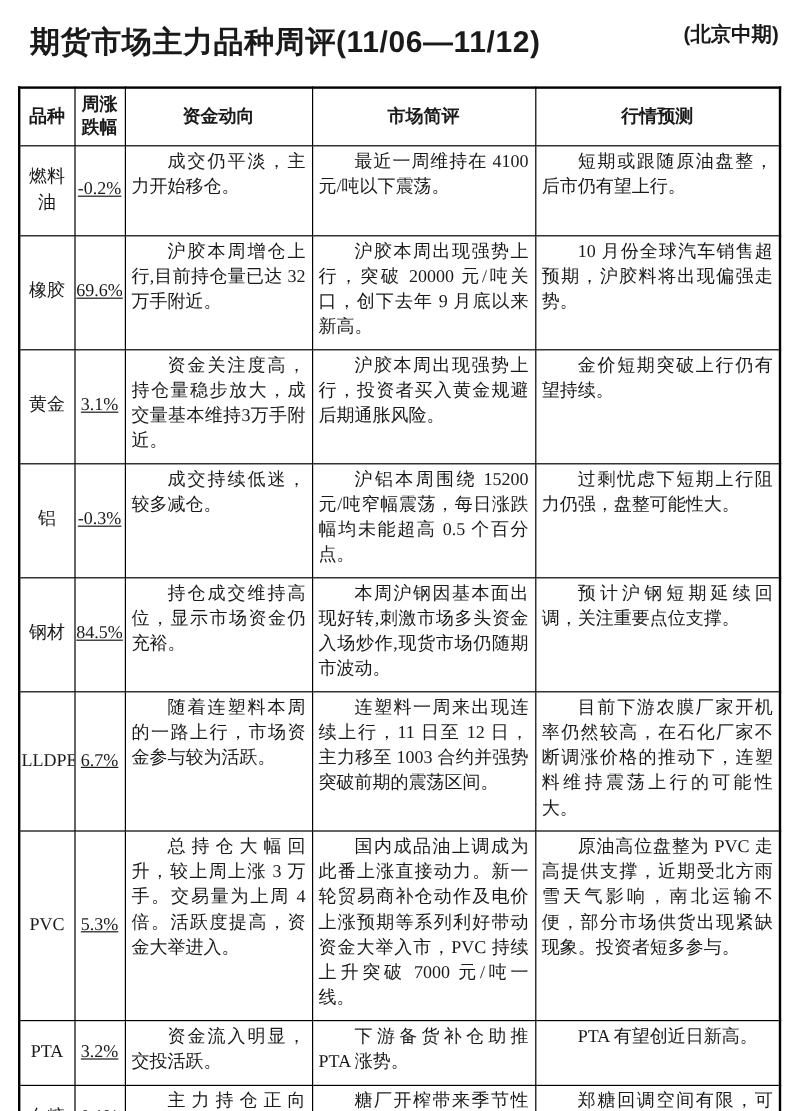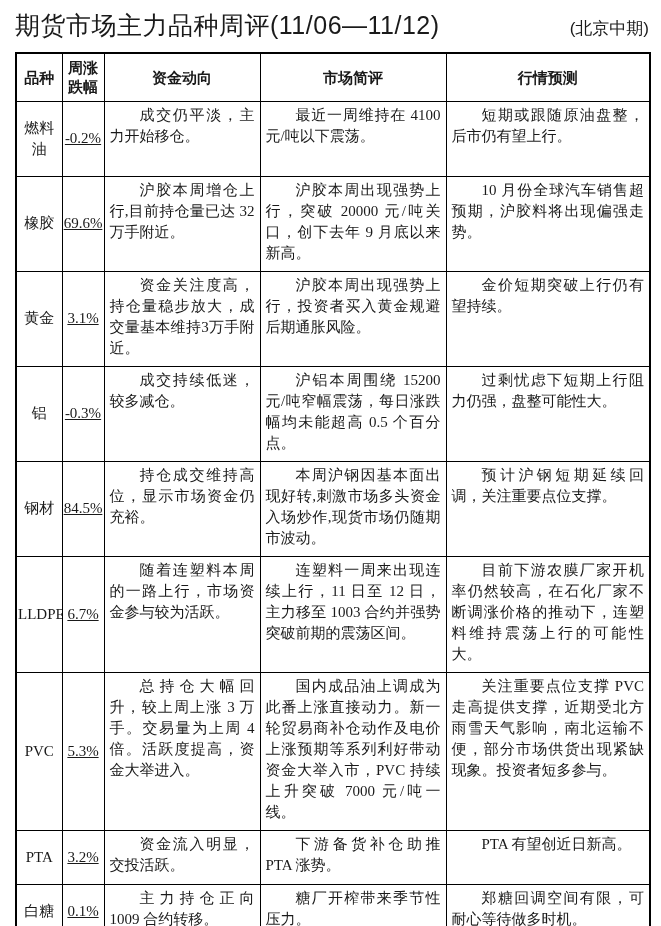--- a/index.html
+++ b/index.html
@@ -17,30 +17,30 @@
     box-sizing: border-box;
     width: 661px;
   }
   .header-row {
     display: flex;
     justify-content: space-between;
     align-items: flex-start;
     padding: 2px 2px 12px 0;
   }
   .doc-title {
-    margin: 0;
+    margin: 10px;
     font-family: "Liberation Sans", "DejaVu Sans", sans-serif;
-    font-weight: 400;
+    font-weight: 700;
     font-size: 25px;
     letter-spacing: 0.5px;
     line-height: 1.2;
   }
   .doc-org {
     font-family: "Liberation Sans", "DejaVu Sans", sans-serif;
-    font-weight: 400;
+    font-weight: 700;
     font-size: 17px;
     padding-top: 7px;
     white-space: nowrap;
   }
   table.review-table {
     border-collapse: collapse;
     table-layout: fixed;
     width: 634px;
     border: 2px solid #000000;
   }
@@ -150,21 +150,21 @@
     <td class="c-change">6.7%</td>
     <td class="c-para">随着连塑料本周的一路上行，市场资金参与较为活跃。</td>
     <td class="c-para">连塑料一周来出现连续上行，11 日至 12 日，主力移至 1003 合约并强势突破前期的震荡区间。</td>
     <td class="c-para">目前下游农膜厂家开机率仍然较高，在石化厂家不断调涨价格的推动下，连塑料维持震荡上行的可能性大。</td>
   </tr>
         <tr>
     <td class="c-variety">PVC</td>
     <td class="c-change">5.3%</td>
     <td class="c-para">总持仓大幅回升，较上周上涨 3 万手。交易量为上周 4 倍。活跃度提高，资金大举进入。</td>
     <td class="c-para">国内成品油上调成为此番上涨直接动力。新一轮贸易商补仓动作及电价上涨预期等系列利好带动资金大举入市，PVC 持续上升突破 7000 元/吨一线。</td>
-    <td class="c-para">关注重要点位支撑 PVC 走高提供支撑，近期受北方雨雪天气影响，南北运输不便，部分市场供货出现紧缺现象。投资者短多参与。</td>
+    <td class="c-para">原油高位盘整为 PVC 走高提供支撑，近期受北方雨雪天气影响，南北运输不便，部分市场供货出现紧缺现象。投资者短多参与。</td>
   </tr>
         <tr>
     <td class="c-variety">PTA</td>
     <td class="c-change">3.2%</td>
     <td class="c-para">资金流入明显，交投活跃。</td>
     <td class="c-para">下游备货补仓助推 PTA 涨势。</td>
     <td class="c-para">PTA 有望创近日新高。</td>
   </tr>
         <tr>
     <td class="c-variety">白糖</td>

